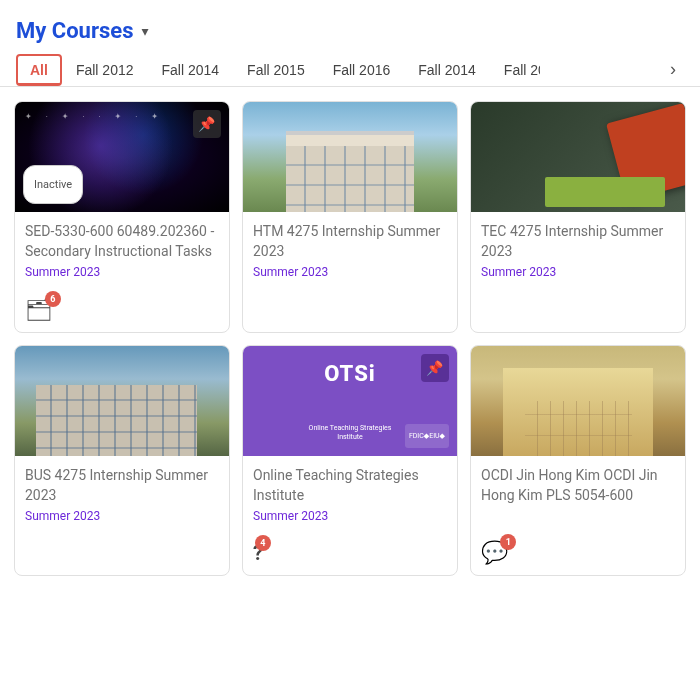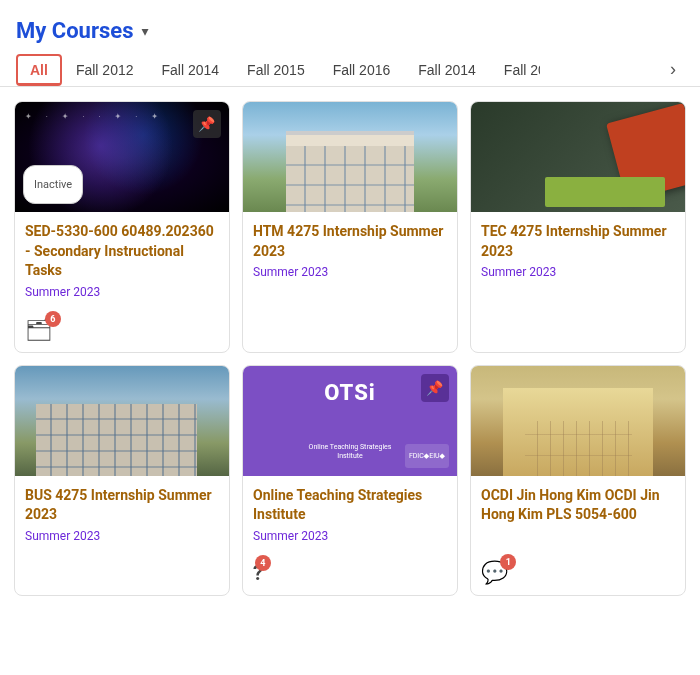--- a/index.html
+++ b/index.html
@@ -290,22 +290,22 @@
       font-size: 11px;
       color: #555;
     }
 
     .card-body {
       padding: 10px 10px 12px 10px;
       flex: 1;
     }
     .card-title {
       font-size: 14px;
-      font-weight: 700;
-      color: #a16207;
+      font-weight: 400;
+      color: #737373;
       line-height: 1.4;
       margin-bottom: 4px;
     }
     .card-semester {
       font-size: 12px;
       color: #6d28d9;
     }
 
     .card-footer {
       padding: 6px 10px 10px 10px;

